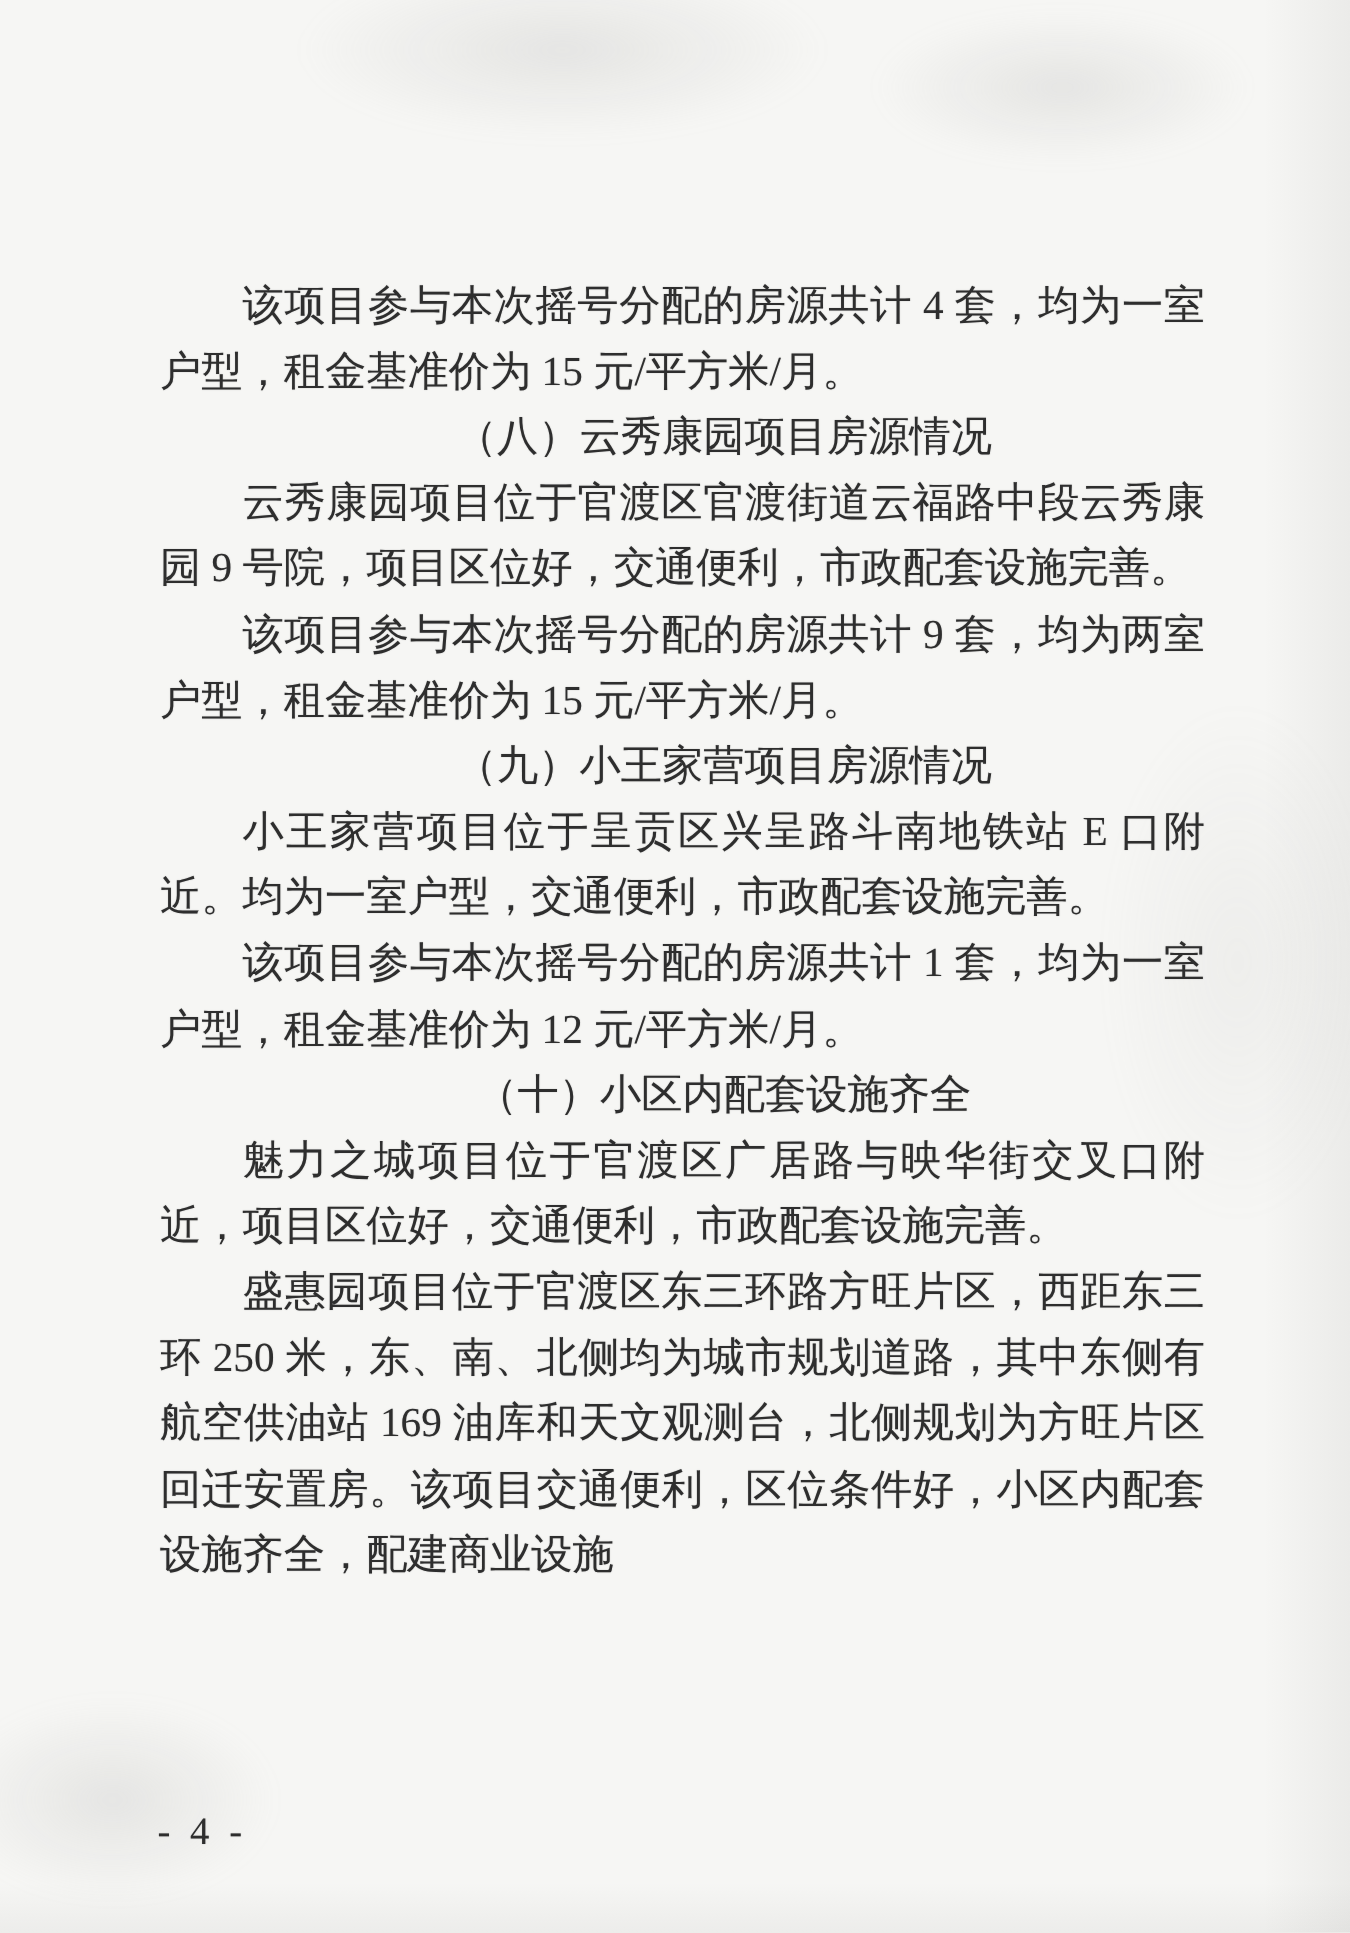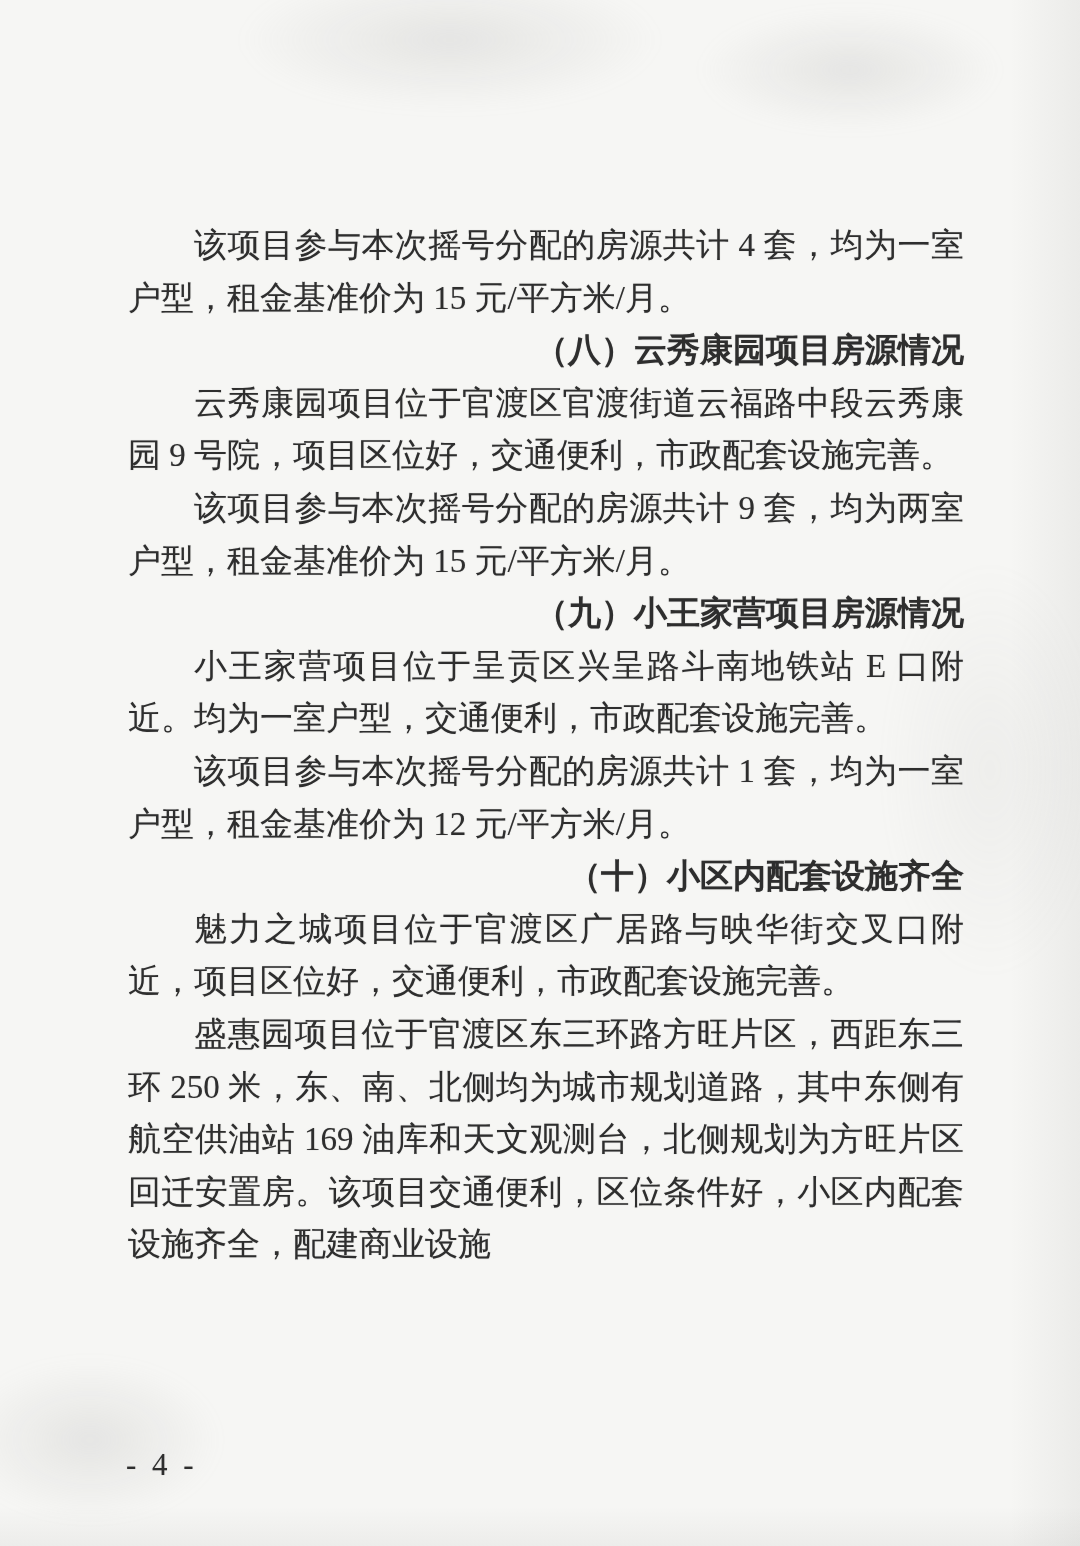--- a/index.html
+++ b/index.html
@@ -53,22 +53,22 @@
     line-height: 52.6px;
     text-align: justify;
     text-shadow: 0 0 1px rgba(46,46,46,0.35);
     margin-top: 28px;
   }
   .content p {
     margin: 0;
     text-indent: 2em;
   }
   .content p.heading {
-    font-weight: bold;
-    text-align: right;
+    font-weight: normal;
+    text-align: center;
   }
   .page-number {
     position: absolute;
     left: 126px;
     top: 1447px;
     font-size: 31px;
     letter-spacing: 4px;
     color: #2e2e2e;
     text-shadow: 0 0 1px rgba(46,46,46,0.3);
   }

